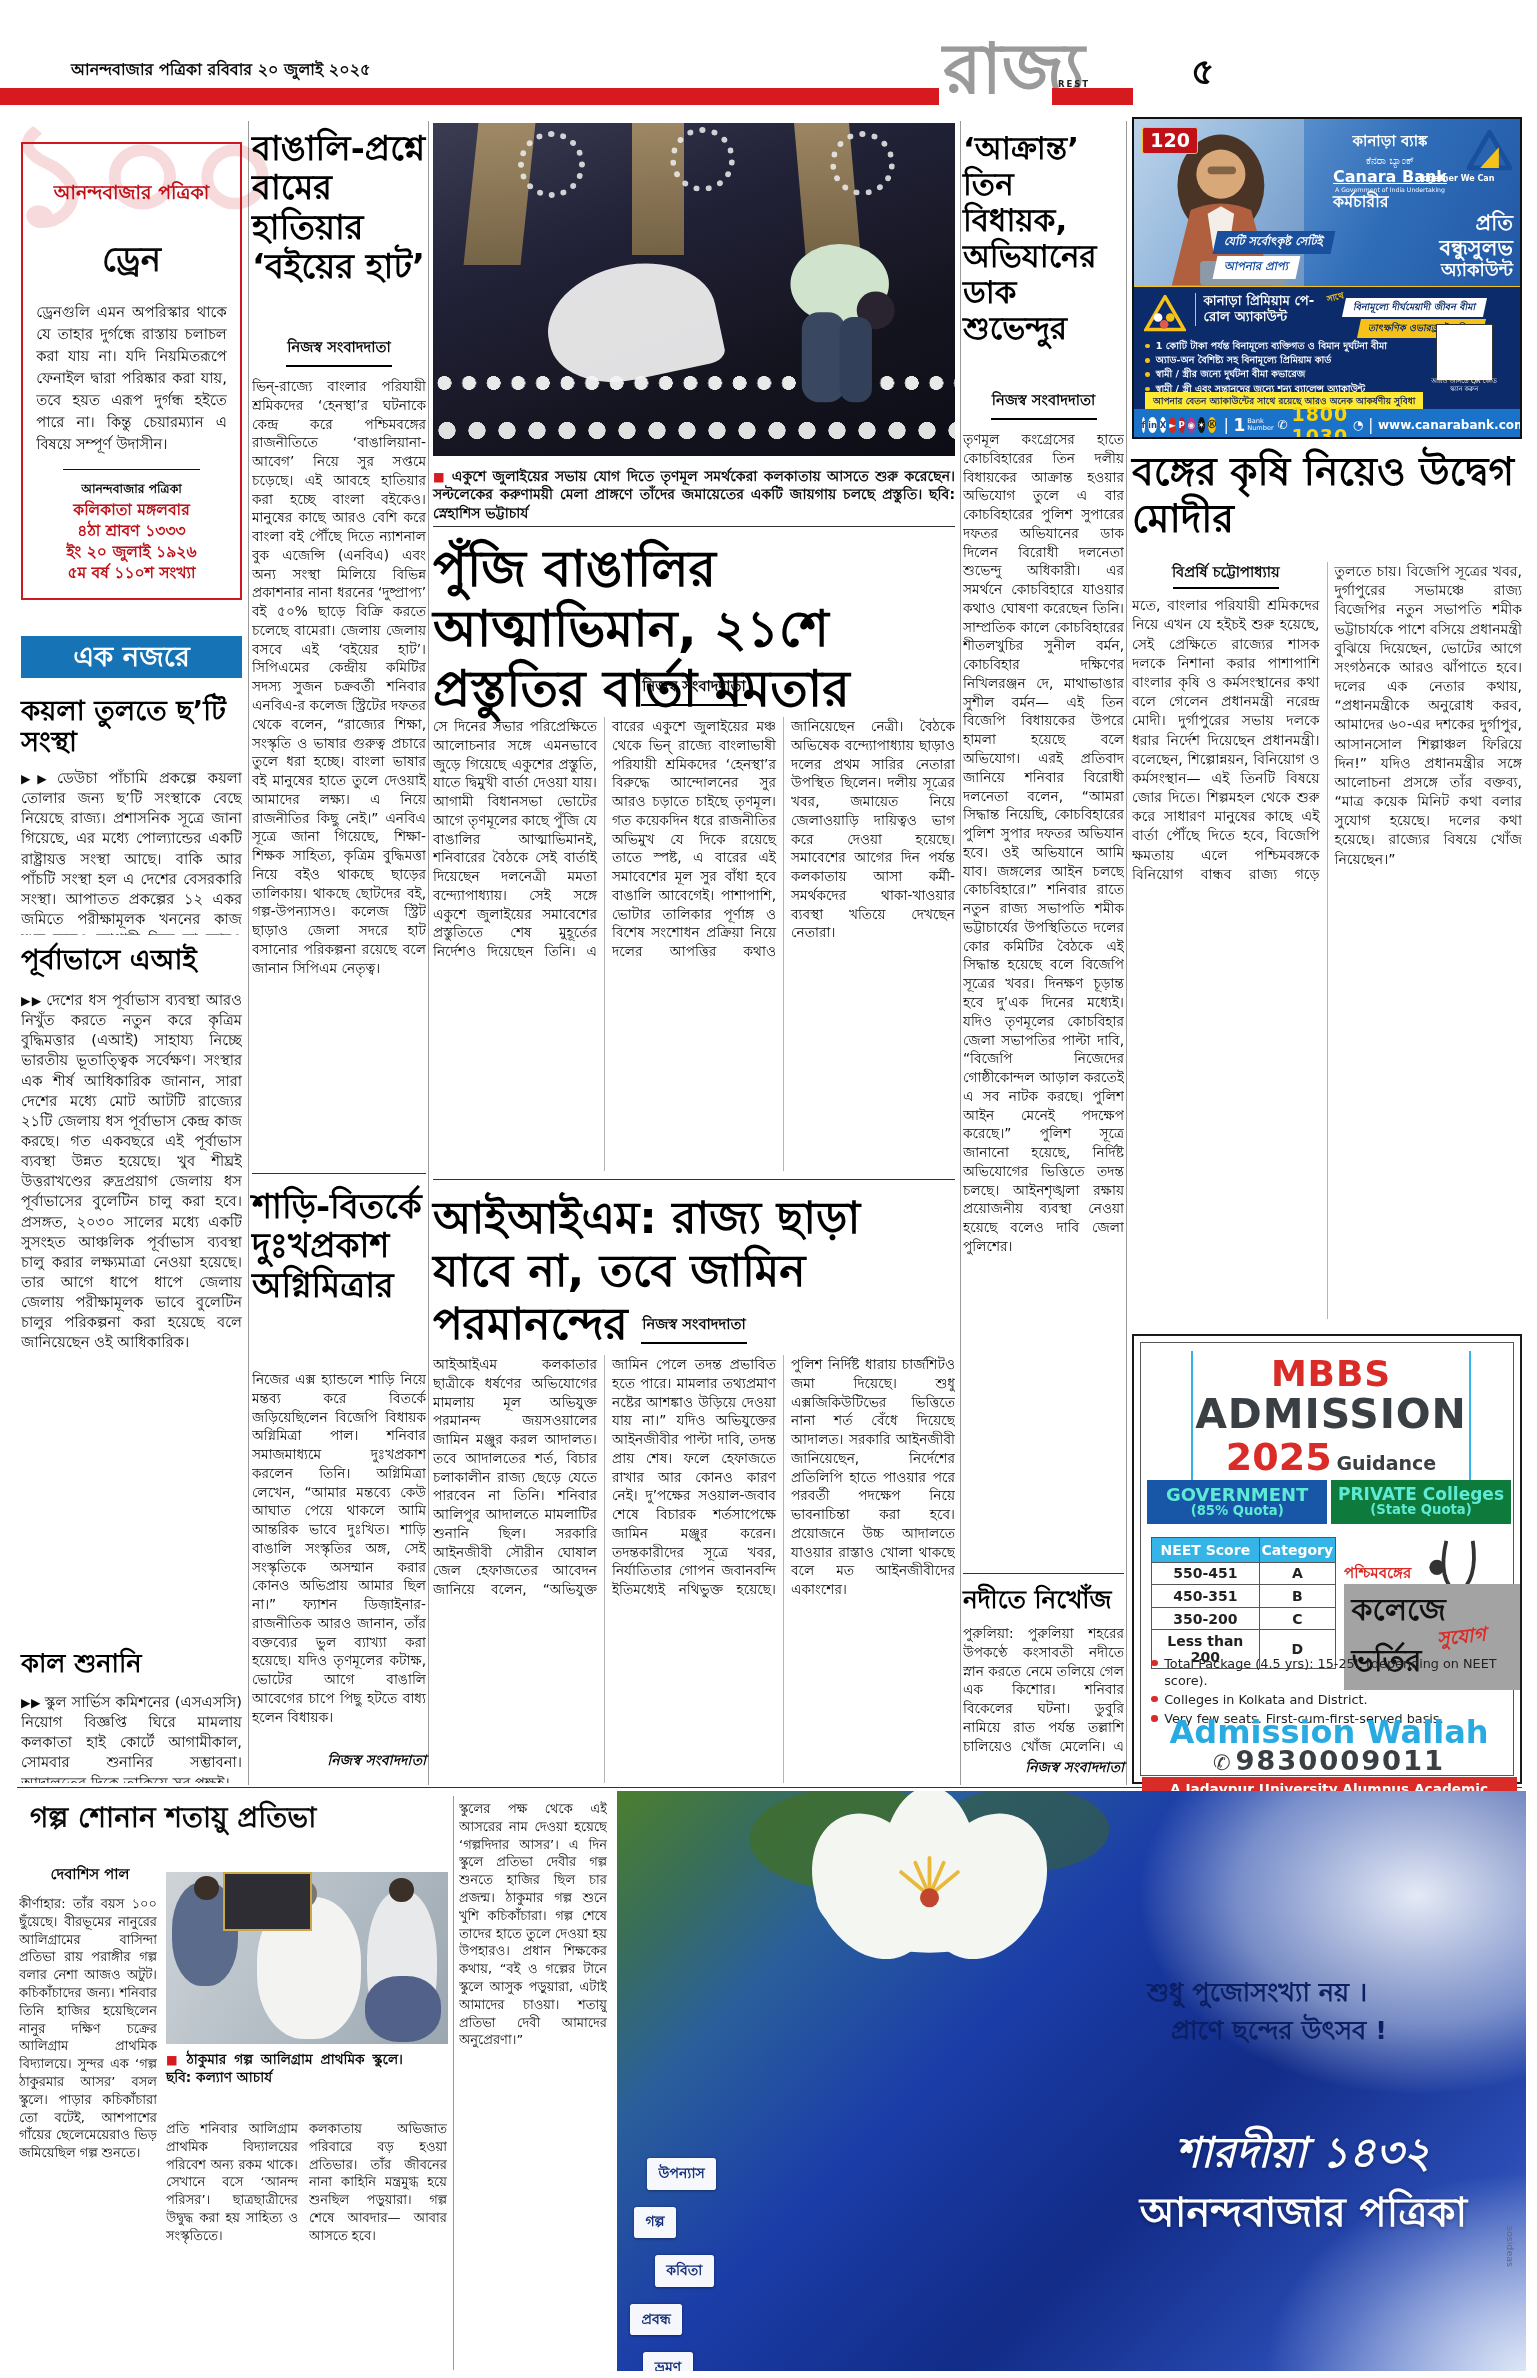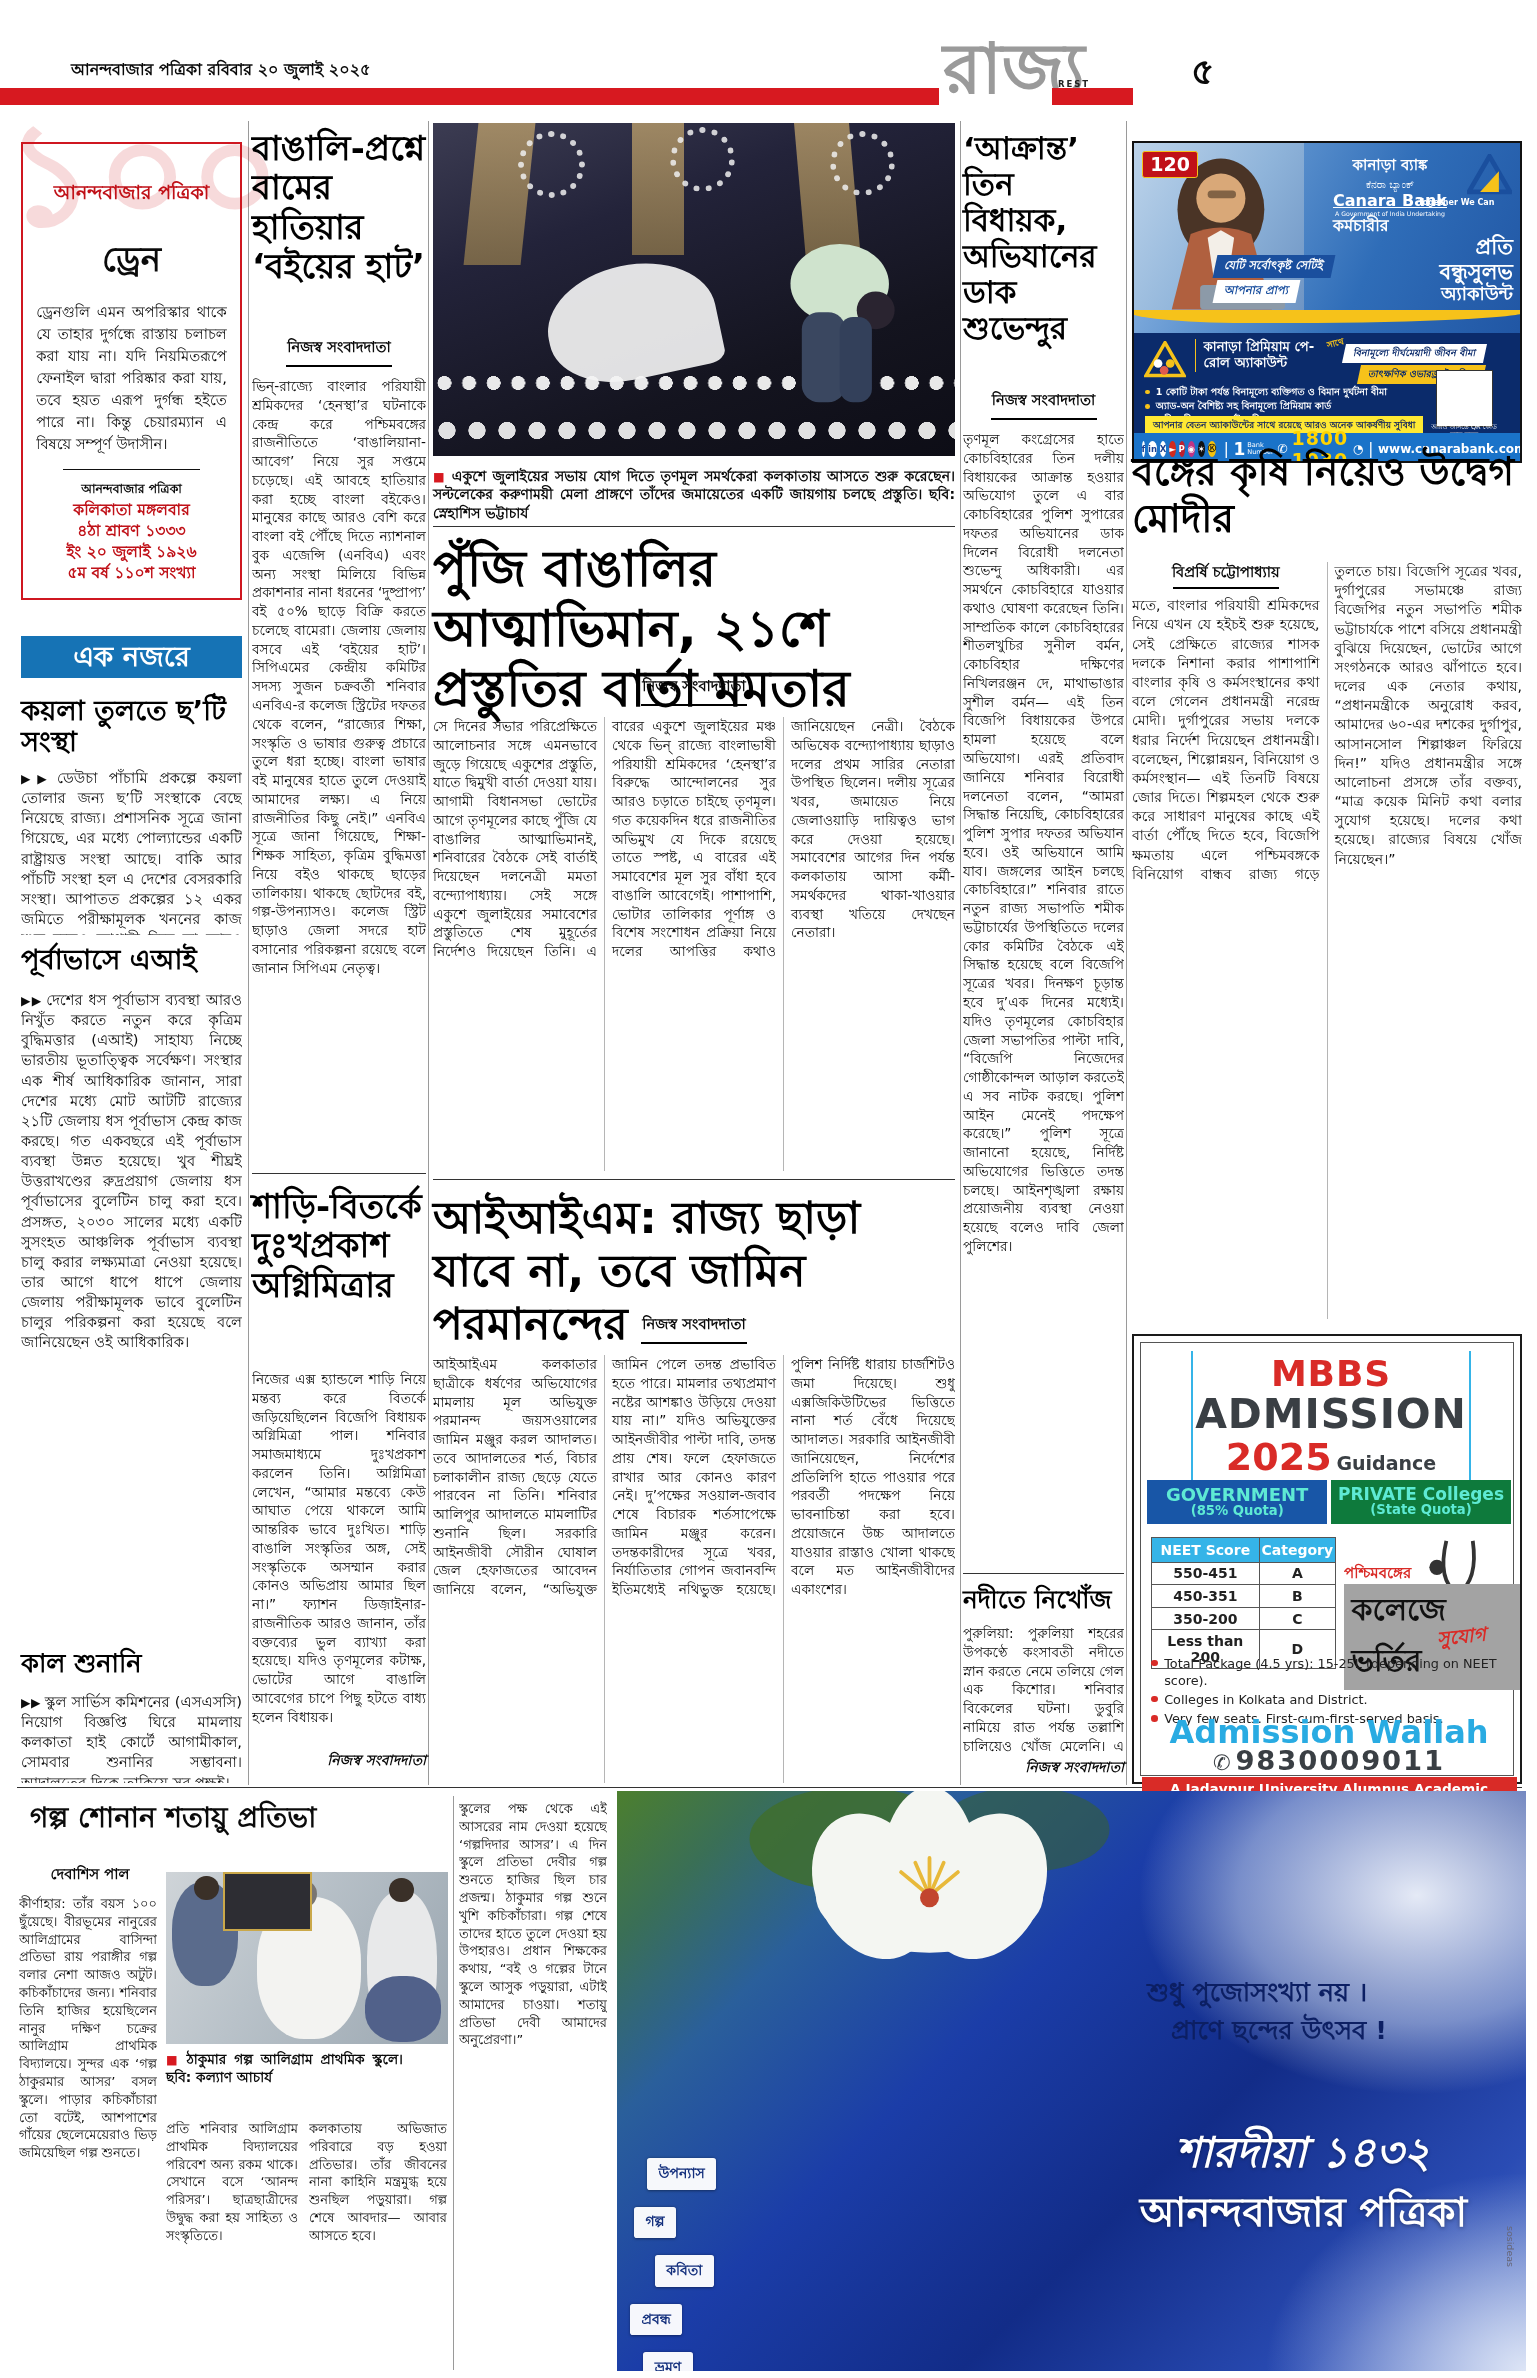--- a/index.html
+++ b/index.html
@@ -33,21 +33,21 @@
   .photo-main{background:linear-gradient(160deg,#3c3c52 0%,#23233a 30%,#14141f 70%,#0d0d16 100%);overflow:hidden;}
   .wreath{position:absolute;border:6.6px dotted #efefef;border-radius:50%;opacity:.85;}
   .goldpanel{position:absolute;background:linear-gradient(180deg,#b99d6b,#8a744b);opacity:.8;}
   .flowerrow{position:absolute;left:0;right:0;height:44px;
     background:radial-gradient(circle 11.4px at 11.4px 50%,#f4f4f4 60%,transparent 62%);
     background-size:24.6px 44px;background-repeat:repeat-x;opacity:.95;}
   .whiteletter{position:absolute;background:#f2f2f2;border-radius:50% 50% 10% 45%;transform:rotate(-12deg);opacity:.92;}
   .photo-golpo{background:linear-gradient(120deg,#cfd4d8 0%,#b9c2c9 40%,#9aa6b0 100%);overflow:hidden;}
   .blob{position:absolute;border-radius:45%;}
   
-  .canara{border:2.8px solid #111;box-sizing:border-box;background:linear-gradient(115deg,#9cc0e8 0%,#5e93cf 28%,#2f6db8 55%,#1c4f9e 100%);overflow:hidden;margin-top:24px;}
+  .canara{border:2.8px solid #111;box-sizing:border-box;background:linear-gradient(115deg,#9cc0e8 0%,#5e93cf 28%,#2f6db8 55%,#1c4f9e 100%);overflow:hidden;}
   .can-head{color:#fff;font-weight:bold;text-align:right;line-height:1.15;}
   .chip{display:inline-block;transform:skewX(-12deg);font-weight:bold;padding:1.9px 9.5px;font-size:11.4px;}
   .navy{background:#0b2b6b;}
   .can-bullet{display:flex;align-items:flex-start;color:#fff;font-size:9.5px;line-height:1.3;font-weight:bold;margin-bottom:1.9px;}
   .can-dot{width:4.7px;height:4.7px;border-radius:50%;background:#f6c21a;margin:3.8px 5.7px 0 0;flex:none;}
   .qr{background:#fff;background-image:repeating-linear-gradient(0deg,#111 0 3.8px,transparent 3.8px 7.6px),repeating-linear-gradient(90deg,#111 0 3.8px,transparent 3.8px 7.6px);background-blend-mode:screen;border:2.8px solid #fff;outline:0.9px solid #333;}
   .soc{display:inline-flex;width:16px;height:16px;border-radius:50%;background:#fff;color:#1a3f8f;font-size:8.5px;font-weight:bold;align-items:center;justify-content:center;margin-right:2.8px;}
   
   .mbbs{border:2.8px solid #1a1a1a;box-sizing:border-box;background:#fff;}
   .mbbs-inner{position:absolute;left:5.7px;top:5.7px;right:5.7px;bottom:5.7px;border:1.9px solid #555;}
@@ -210,21 +210,21 @@
       <div style="font-size:18px;">অ্যাকাউন্ট</div>
     </div>
 
     <div class="abs" style="left:81px;top:112px;">
       <div class="chip" style="background:#1a4f9e;color:#fff;">যেটি সর্বোৎকৃষ্ট সেটিই</div><br>
       <div class="chip" style="background:#fff;color:#1a4f9e;margin-top:1.9px;">আপনার প্রাপ্য</div>
     </div>
 
     <div class="abs" style="left:-9.5px;top:167px;width:409px;height:13.2px;background:#f6c21a;border-radius:0 0 60% 30%/0 0 100% 100%;"></div>
 
-    <div class="abs navy" style="left:0;top:190px;width:390px;height:138px;">
+    <div class="abs navy" style="left:0;top:168px;width:390px;height:138px;">
       <svg class="abs" style="left:9.5px;top:7.6px;" width="42" height="38" viewBox="0 0 48 44">
         <path d="M24 2 L46 40 L2 40 Z" fill="none" stroke="#f6c21a" stroke-width="4"></path>
         <circle cx="16" cy="26" r="5" fill="#fff"></circle>
           <circle cx="30" cy="26" r="5" fill="#f6c21a"></circle>
         <circle cx="23" cy="34" r="5" fill="#e05a4e"></circle>
       </svg>
       <div class="abs" style="left:61px;top:5.7px;width:123px;border-left:1.9px solid #f6c21a;padding-left:7.6px;color:#fff;font-weight:bold;font-size:13.2px;line-height:1.25;">কানাড়া প্রিমিয়াম পে-রোল অ্যাকাউন্ট</div>
       <div class="abs" style="left:193px;top:3.8px;color:#f6c21a;font-size:8.5px;font-weight:bold;transform:rotate(-14deg);">সাথে</div>
       <div class="abs chip" style="left:210px;top:11.4px;background:#fff;color:#0b2b6b;font-size:9.5px;">বিনামূল্যে দীর্ঘমেয়াদী জীবন বীমা</div>
       <div class="abs chip" style="left:225px;top:32px;background:#f6c21a;color:#0b2b6b;font-size:9.5px;">তাৎক্ষণিক ওভারড্রাফ্ট সুবিধা</div>

